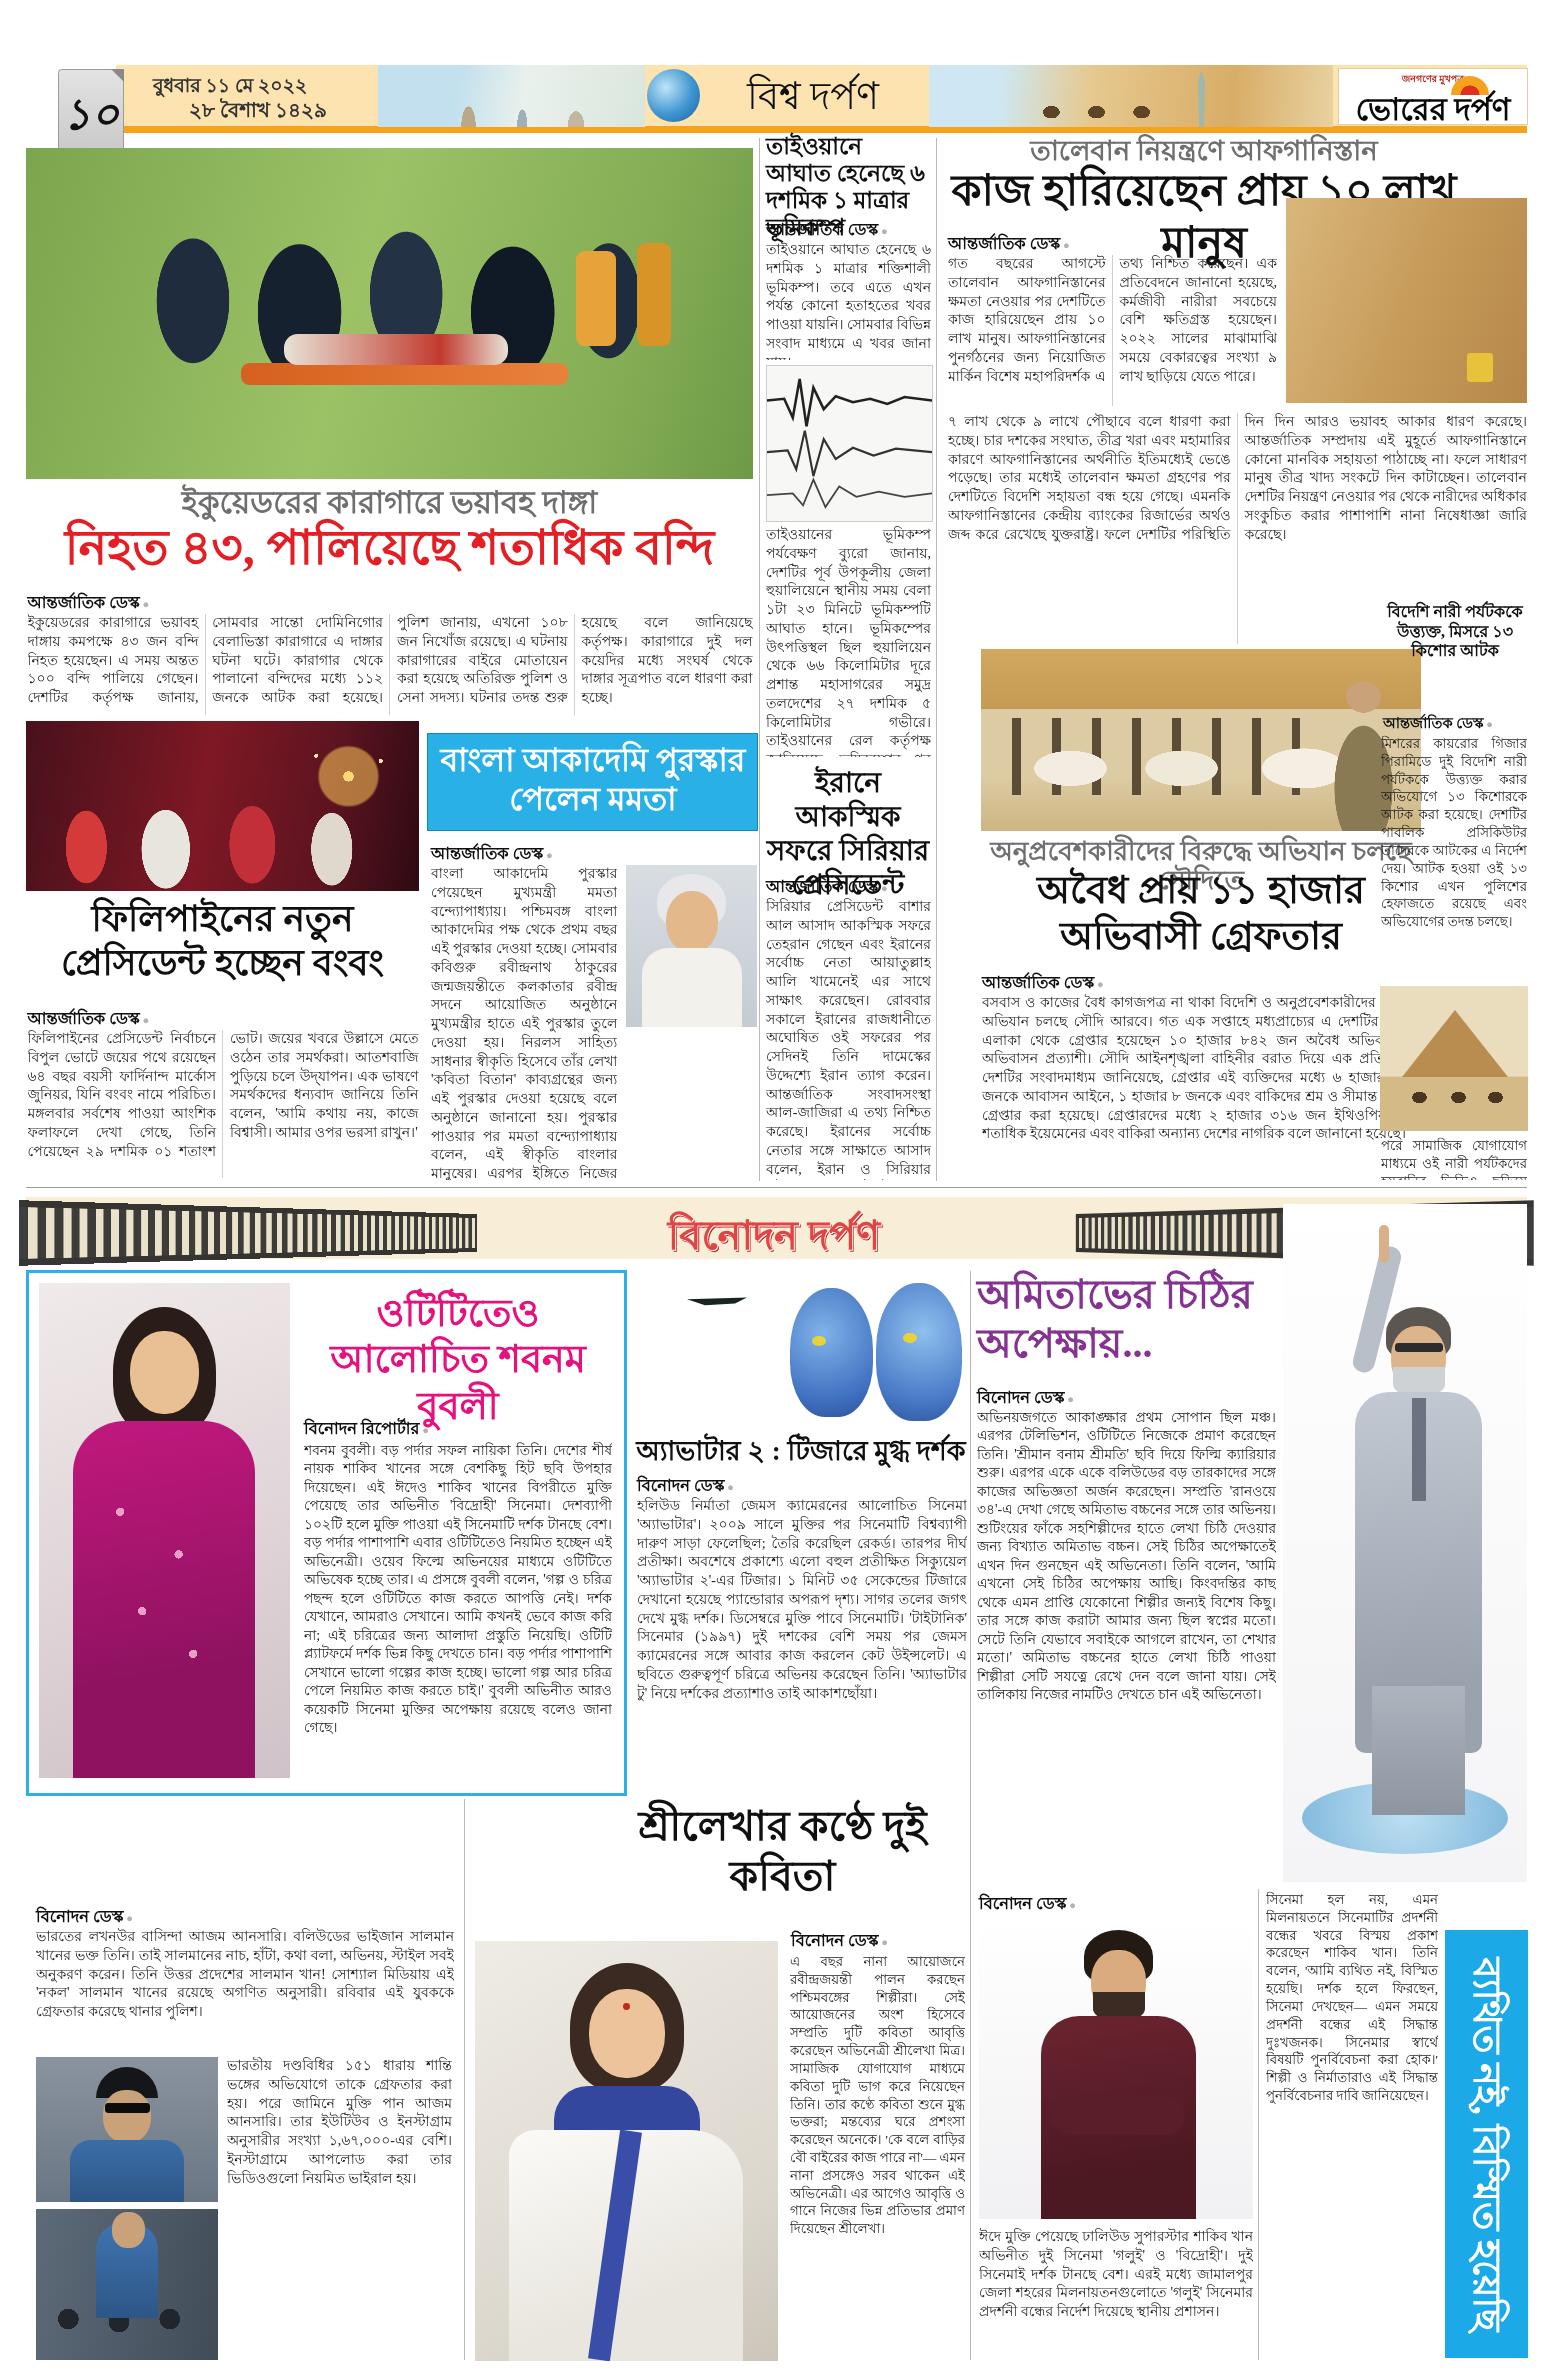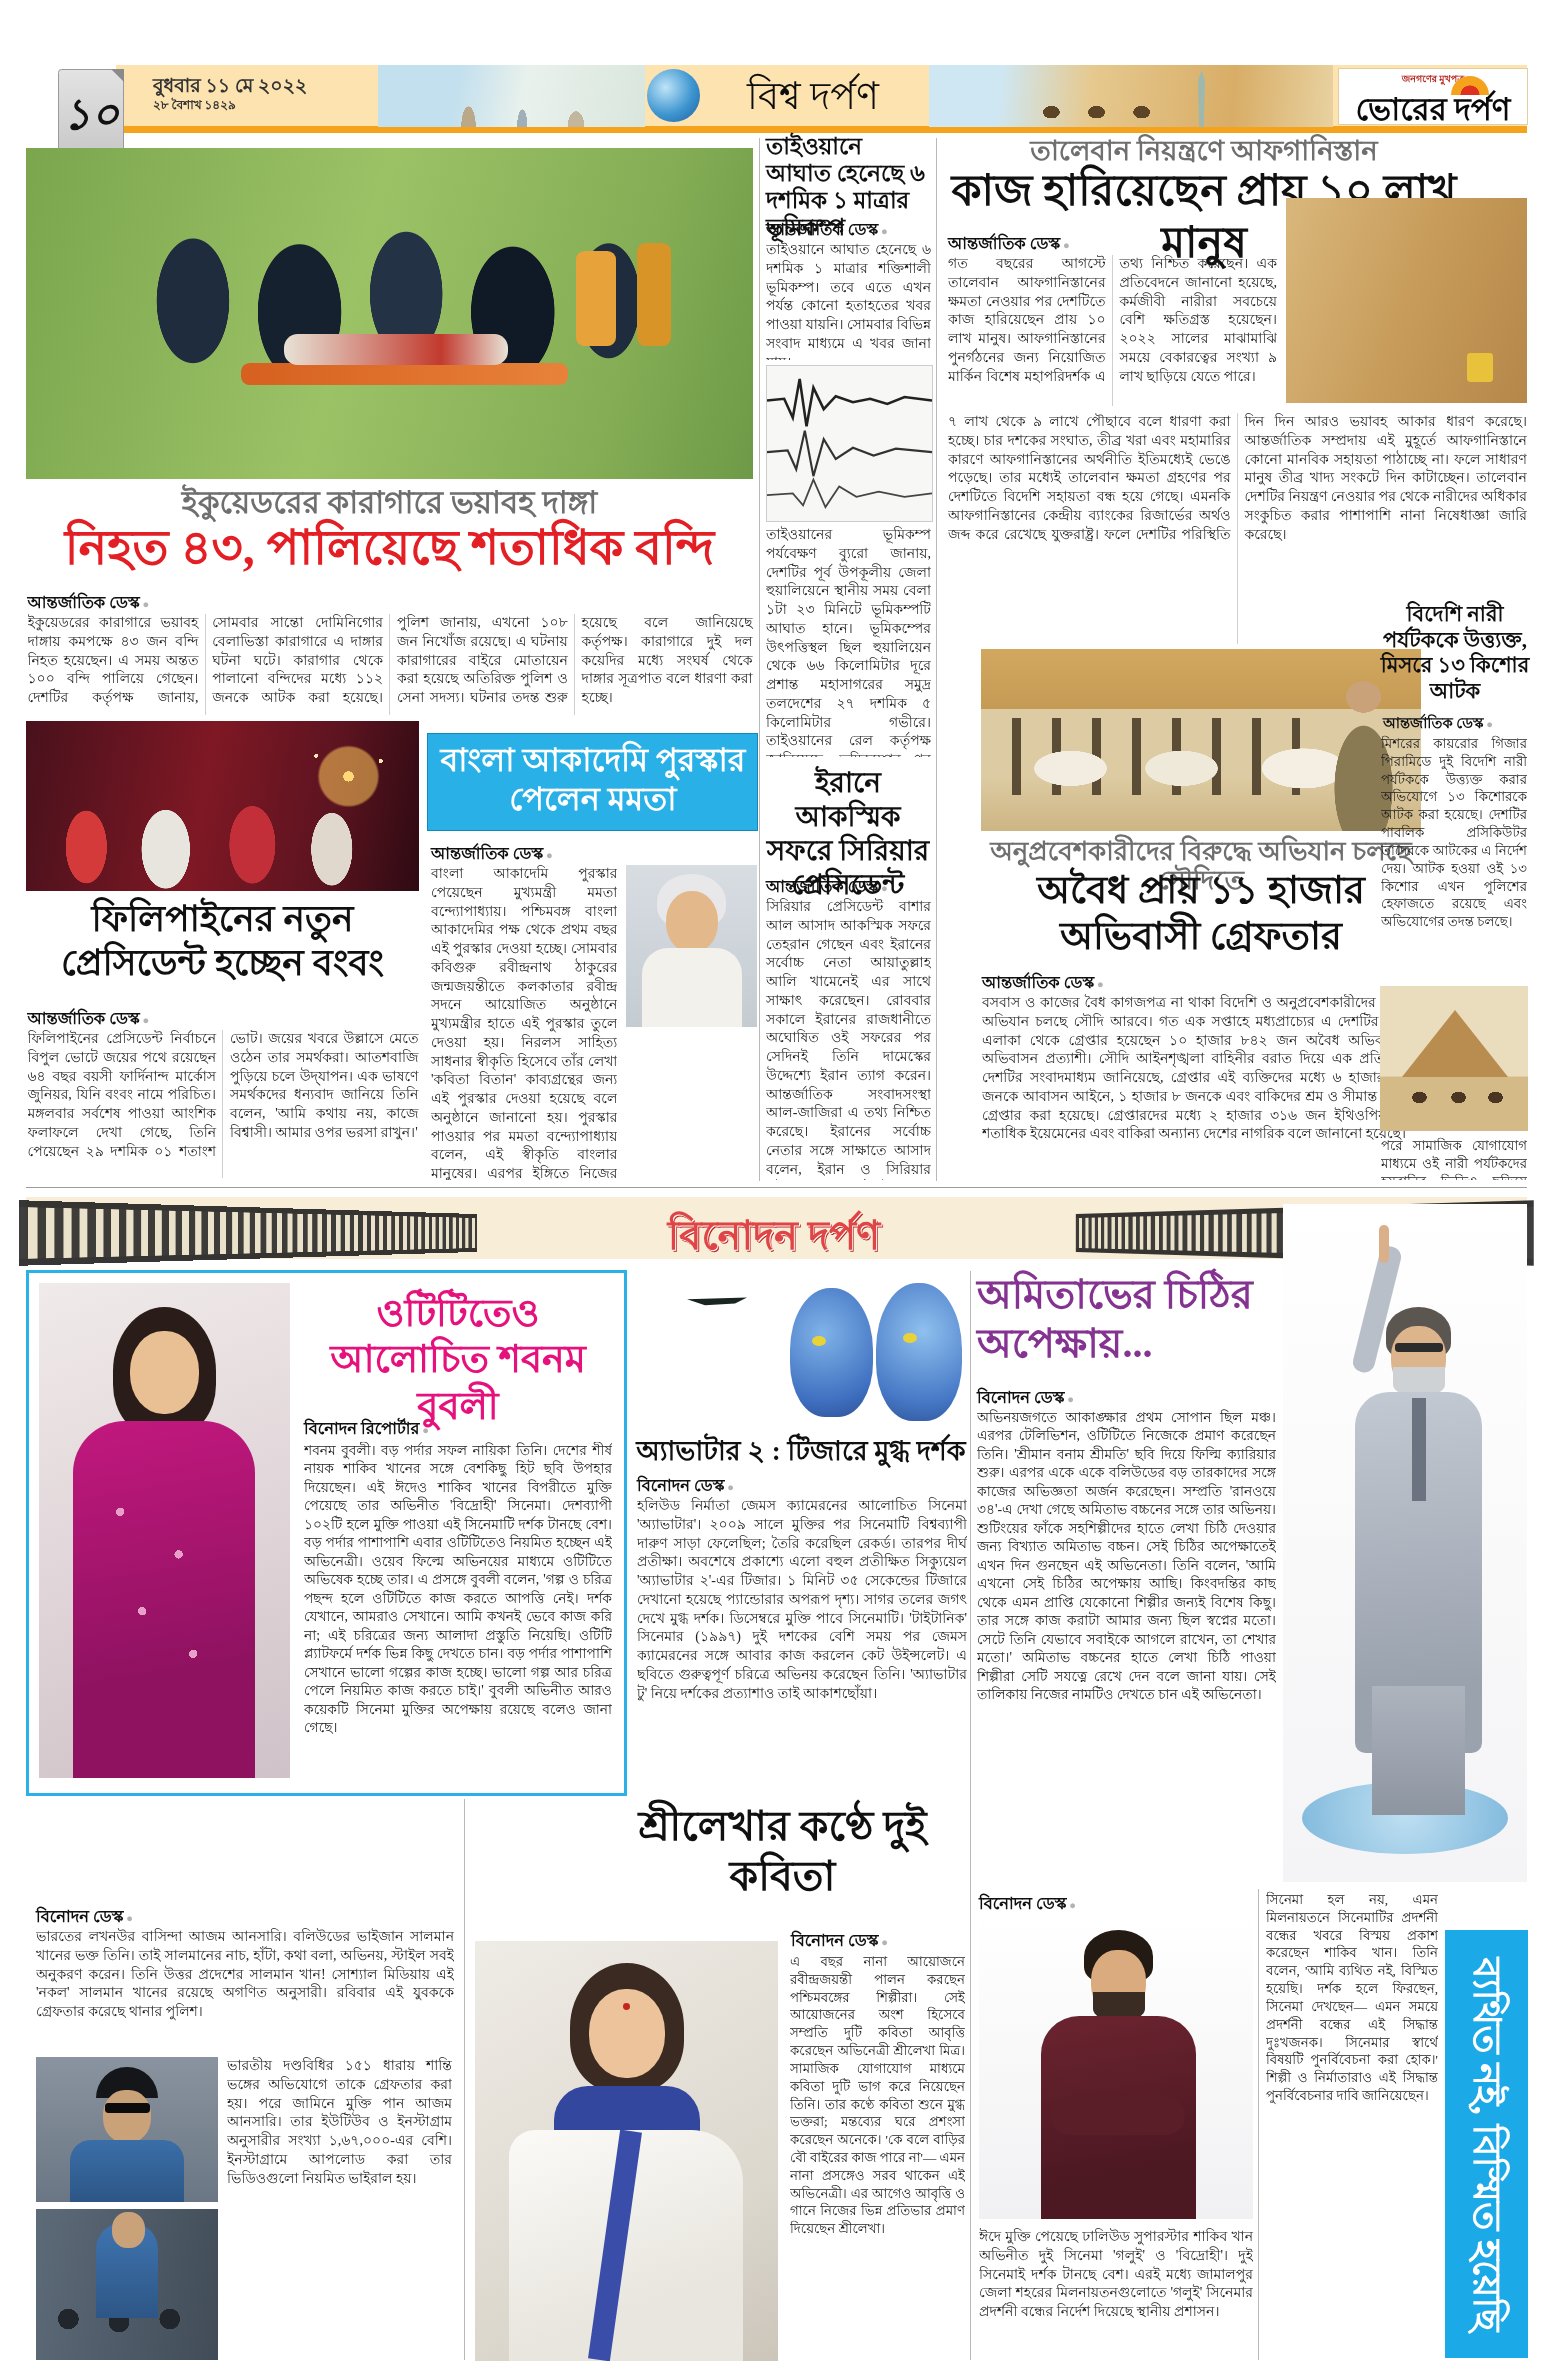--- a/index.html
+++ b/index.html
@@ -31,21 +31,21 @@
   <div class="abs" style="left:116px;top:65px;width:1411px;height:62px;background:#fce3b0;"></div>
   <div class="abs" style="left:116px;top:126px;width:1411px;height:6.9px;background:#f5a31d;"></div>
 
   <div class="abs" style="left:58px;top:69px;width:64px;height:83px;background:linear-gradient(180deg,#e3e3e3,#c9c9c9);border:0.9px solid #9a9a9a;border-radius:3.4px 12px 3.4px 3.4px;">
     <div class="abs" style="right:-0.9px;top:-0.9px;width:0;height:0;border-top:13.8px solid #8a8a8a;border-left:13.8px solid transparent;"></div>
     <div class="abs" style="left:0;top:12px;width:64px;text-align:center;font-size:43px;font-weight:bold;font-style:italic;color:#111;">১০</div>
   </div>
 
   <div class="abs" style="left:153px;top:74px;">
     <div style="font-size:19px;font-weight:bold;color:#333;line-height:1.25;">বুধবার ১১ মে ২০২২</div>
-    <div style="font-size:12px;font-weight:bold;color:#333;line-height:1.25;">২৮ বৈশাখ ১৪২৯</div>
+    <div style="font-size:20px;font-weight:bold;color:#333;line-height:1.25;margin-left:36px;">২৮ বৈশাখ ১৪২৯</div>
   </div>
 
   <div class="photo" style="left:378px;top:65px;width:267px;height:62px;background:linear-gradient(100deg,#c3e0ee 0 30%,#e9f1ec 55%,#d9e6dd);">
     <div style="left:26px;top:22.4px;width:215px;height:40px;background:
          radial-gradient(12px 34px at 30% 100%,#b9a98a 0 60%,transparent 61%),
          radial-gradient(8.6px 29px at 55% 100%,#9fb0b8 0 60%,transparent 61%),
          radial-gradient(13.8px 26px at 80% 100%,#c2b79e 0 60%,transparent 61%);"></div>
   </div>
   <div class="abs" style="left:647px;top:69px;width:53px;height:53px;border-radius:50%;background:radial-gradient(circle at 35% 35%,#bfe4f7,#3f96d1 55%,#1c5f9e);"></div>
   <div class="abs" style="left:701px;top:71px;width:224px;text-align:center;font-size:38px;font-weight:normal;color:#0d0d0d;line-height:50px;">বিশ্ব দর্পণ</div>
@@ -153,21 +153,21 @@
       radial-gradient(69px 33px at 78% 55%,#f4efe2 0 60%,transparent 61%);"></div>
     <div style="left:335px;top:26px;width:95px;height:157px;background:
       radial-gradient(29px 26px at 50% 14%,#caa27a 0 60%,transparent 61%),
       radial-gradient(48px 103px at 50% 72%,#8a7a54 0 60%,transparent 61%);"></div>
   </div>
   <div class="kicker" style="left:981px;top:838px;width:440px;font-size:26px;position:absolute;">অনুপ্রবেশকারীদের বিরুদ্ধে অভিযান চলছে সৌদিতে</div>
   <div class="hl" style="left:981px;top:867px;width:440px;font-size:38px;position:absolute;">অবৈধ প্রায় ১১ হাজার অভিবাসী গ্রেফতার</div>
   <div class="abs byline" style="left:982px;top:970px;">আন্তর্জাতিক ডেস্ক</div>
   <div class="abs bt" style="left:982px;top:994px;width:437px;height:186px;">বসবাস ও কাজের বৈধ কাগজপত্র না থাকা বিদেশি ও অনুপ্রবেশকারীদের বিরুদ্ধে অভিযান চলছে সৌদি আরবে। গত এক সপ্তাহে মধ্যপ্রাচ্যের এ দেশটির বিভিন্ন এলাকা থেকে গ্রেপ্তার হয়েছেন ১০ হাজার ৮৪২ জন অবৈধ অভিবাসী ও অভিবাসন প্রত্যাশী। সৌদি আইনশৃঙ্খলা বাহিনীর বরাত দিয়ে এক প্রতিবেদনে দেশটির সংবাদমাধ্যম জানিয়েছে, গ্রেপ্তার এই ব্যক্তিদের মধ্যে ৬ হাজার ৮২১ জনকে আবাসন আইনে, ১ হাজার ৮ জনকে এবং বাকিদের শ্রম ও সীমান্ত আইনে গ্রেপ্তার করা হয়েছে। গ্রেপ্তারদের মধ্যে ২ হাজার ৩১৬ জন ইথিওপিয়ার, ৪ শতাধিক ইয়েমেনের এবং বাকিরা অন্যান্য দেশের নাগরিক বলে জানানো হয়েছে।</div>
 
-  <div class="hl" style="left:1380px;top:602px;width:150px;font-size:21px;position:absolute;">বিদেশি নারী পর্যটককে উত্ত্যক্ত, মিসরে ১৩ কিশোর আটক</div>
+  <div class="hl" style="left:1380px;top:602px;width:150px;font-size:16px;position:absolute;">বিদেশি নারী পর্যটককে উত্ত্যক্ত, মিসরে ১৩ কিশোর আটক</div>
   <div class="abs byline" style="left:1383px;top:712px;font-size:14.6px;">আন্তর্জাতিক ডেস্ক</div>
   <div class="abs bt" style="left:1381px;top:735px;width:146px;height:246px;font-size:13.3px;">মিশরের কায়রোর গিজার পিরামিডে দুই বিদেশি নারী পর্যটককে উত্ত্যক্ত করার অভিযোগে ১৩ কিশোরকে আটক করা হয়েছে। দেশটির পাবলিক প্রসিকিউটর তাদেরকে আটকের এ নির্দেশ দেয়। আটক হওয়া ওই ১৩ কিশোর এখন পুলিশের হেফাজতে রয়েছে এবং অভিযোগের তদন্ত চলছে।</div>
   <div class="photo" style="left:1380px;top:986px;width:148px;height:145px;background:linear-gradient(#e9ddbd 0 62%,#d3ba86 63%);">
     <div style="left:22.4px;top:24px;width:0;height:0;border-left:53px solid transparent;border-right:53px solid transparent;border-bottom:67px solid #b98d4f;"></div>
     <div style="left:17px;top:100px;width:112px;height:19px;background:
       radial-gradient(12px 9.5px at 20% 60%,#4a3422 0 60%,transparent 61%),
       radial-gradient(12px 9.5px at 55% 60%,#4a3422 0 60%,transparent 61%),
       radial-gradient(12px 9.5px at 88% 60%,#4a3422 0 60%,transparent 61%);"></div>
   </div>
   <div class="abs bt" style="left:1381px;top:1137px;width:146px;height:43px;font-size:13.3px;">পরে সামাজিক যোগাযোগ মাধ্যমে ওই নারী পর্যটকদের হয়রানির ভিডিও ছড়িয়ে পড়ে। এরপর তাদের বিরুদ্ধে ব্যবস্থা নিতে দাবি ওঠে। অভিযুক্ত ওই কিশোরদের বয়স ১৪ থেকে ১৫ বছর।</div>

